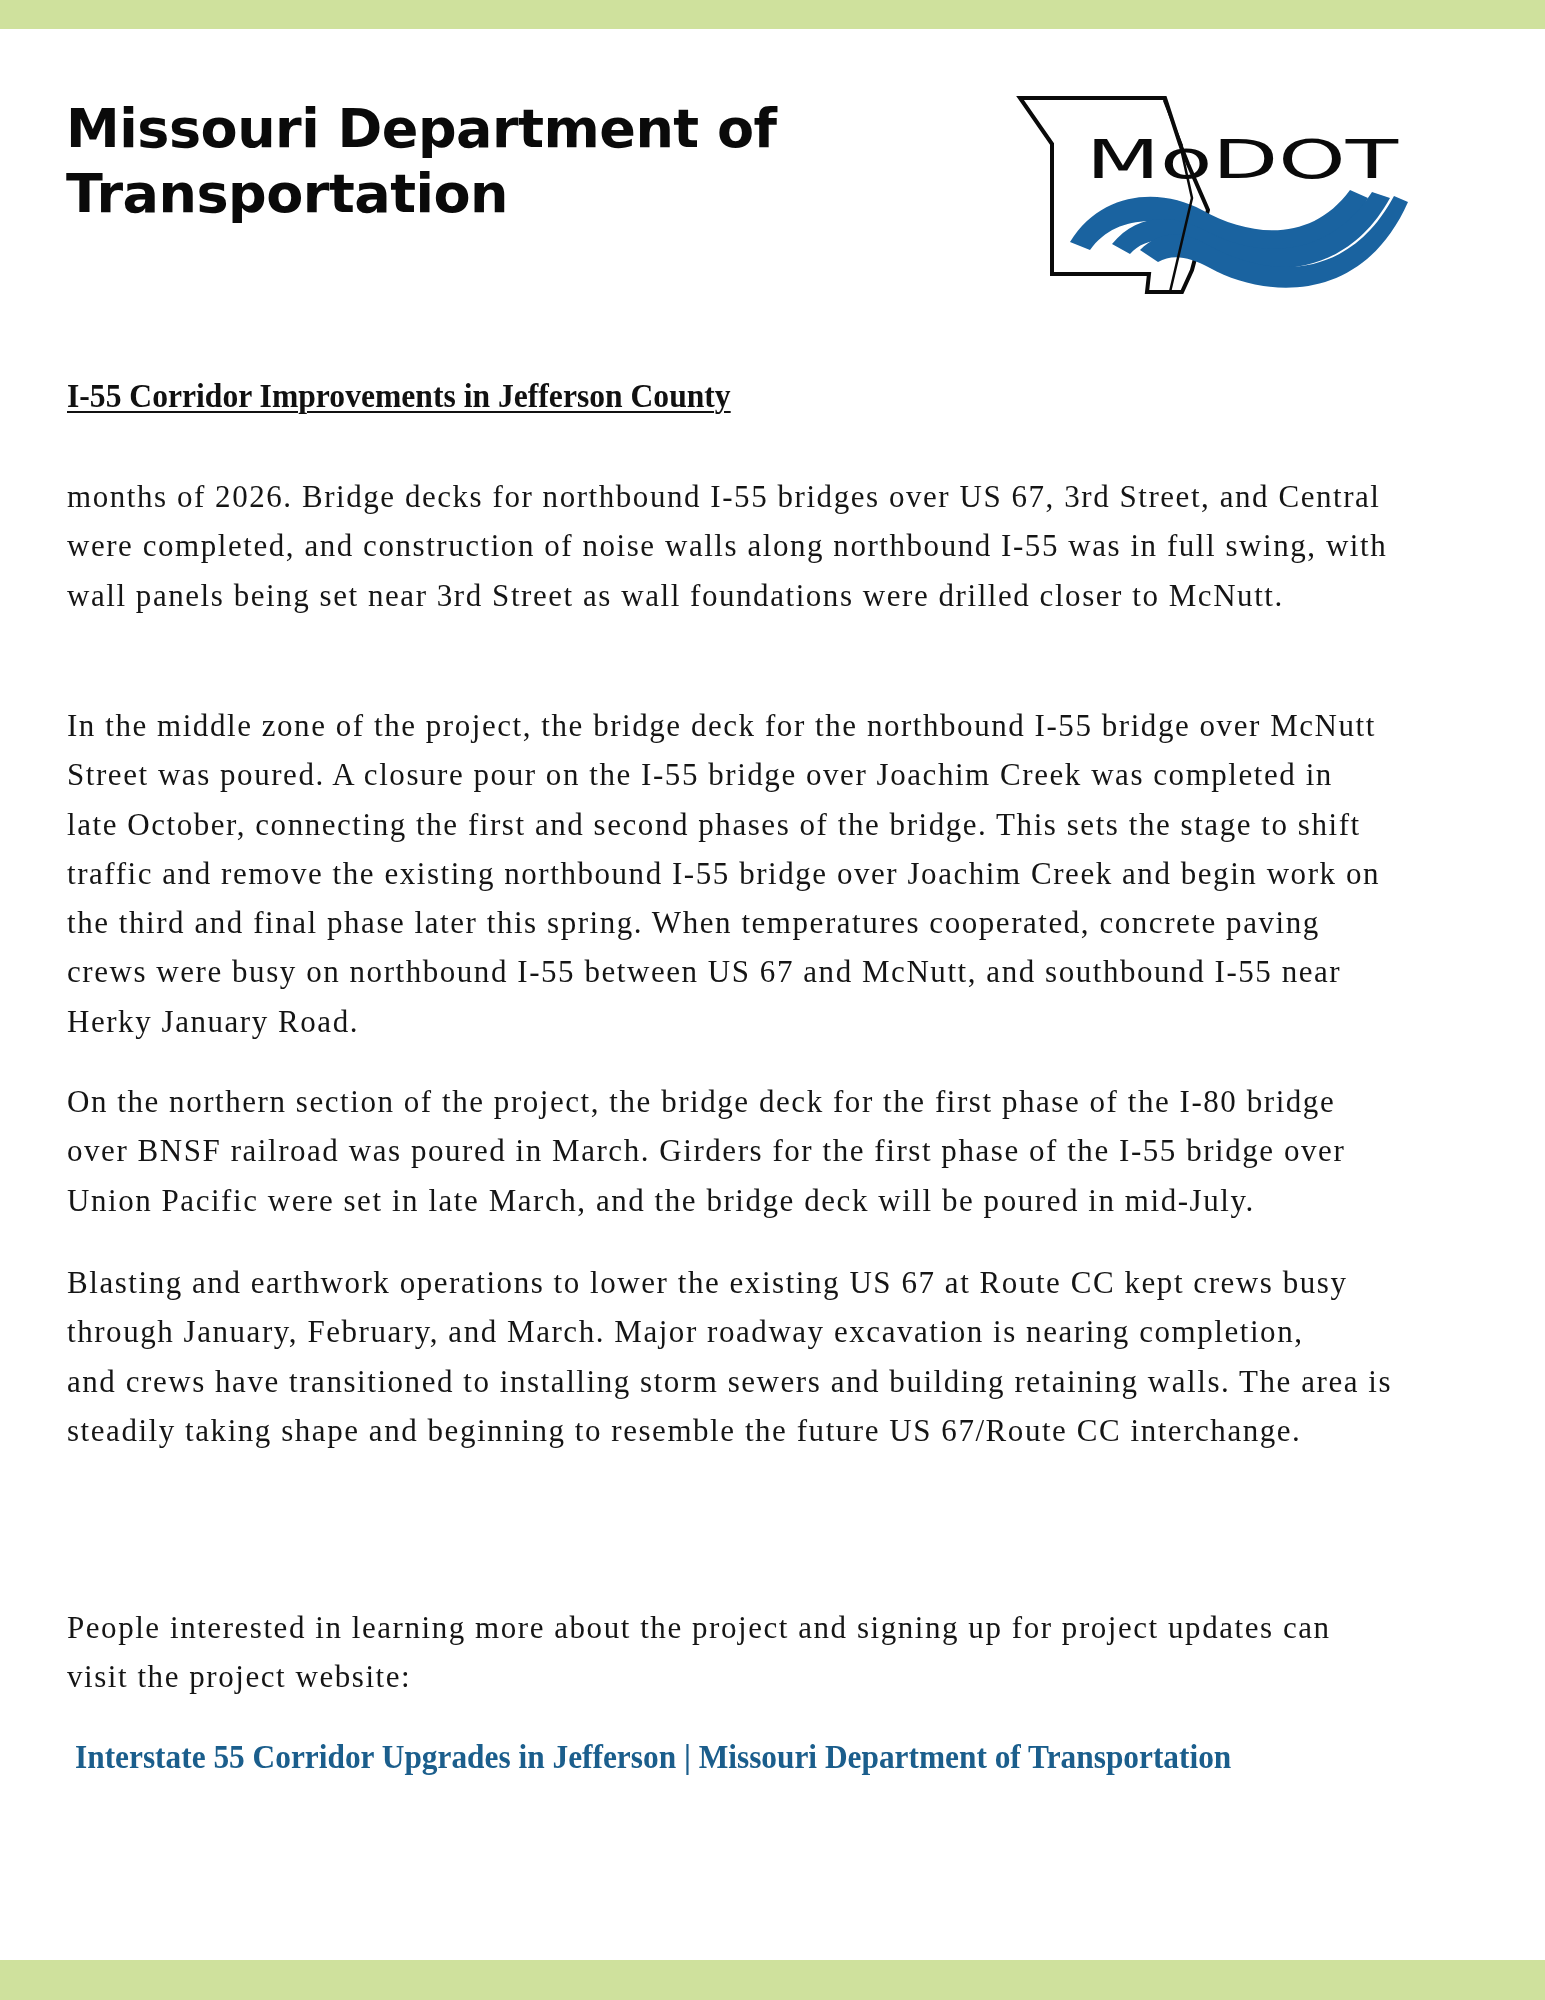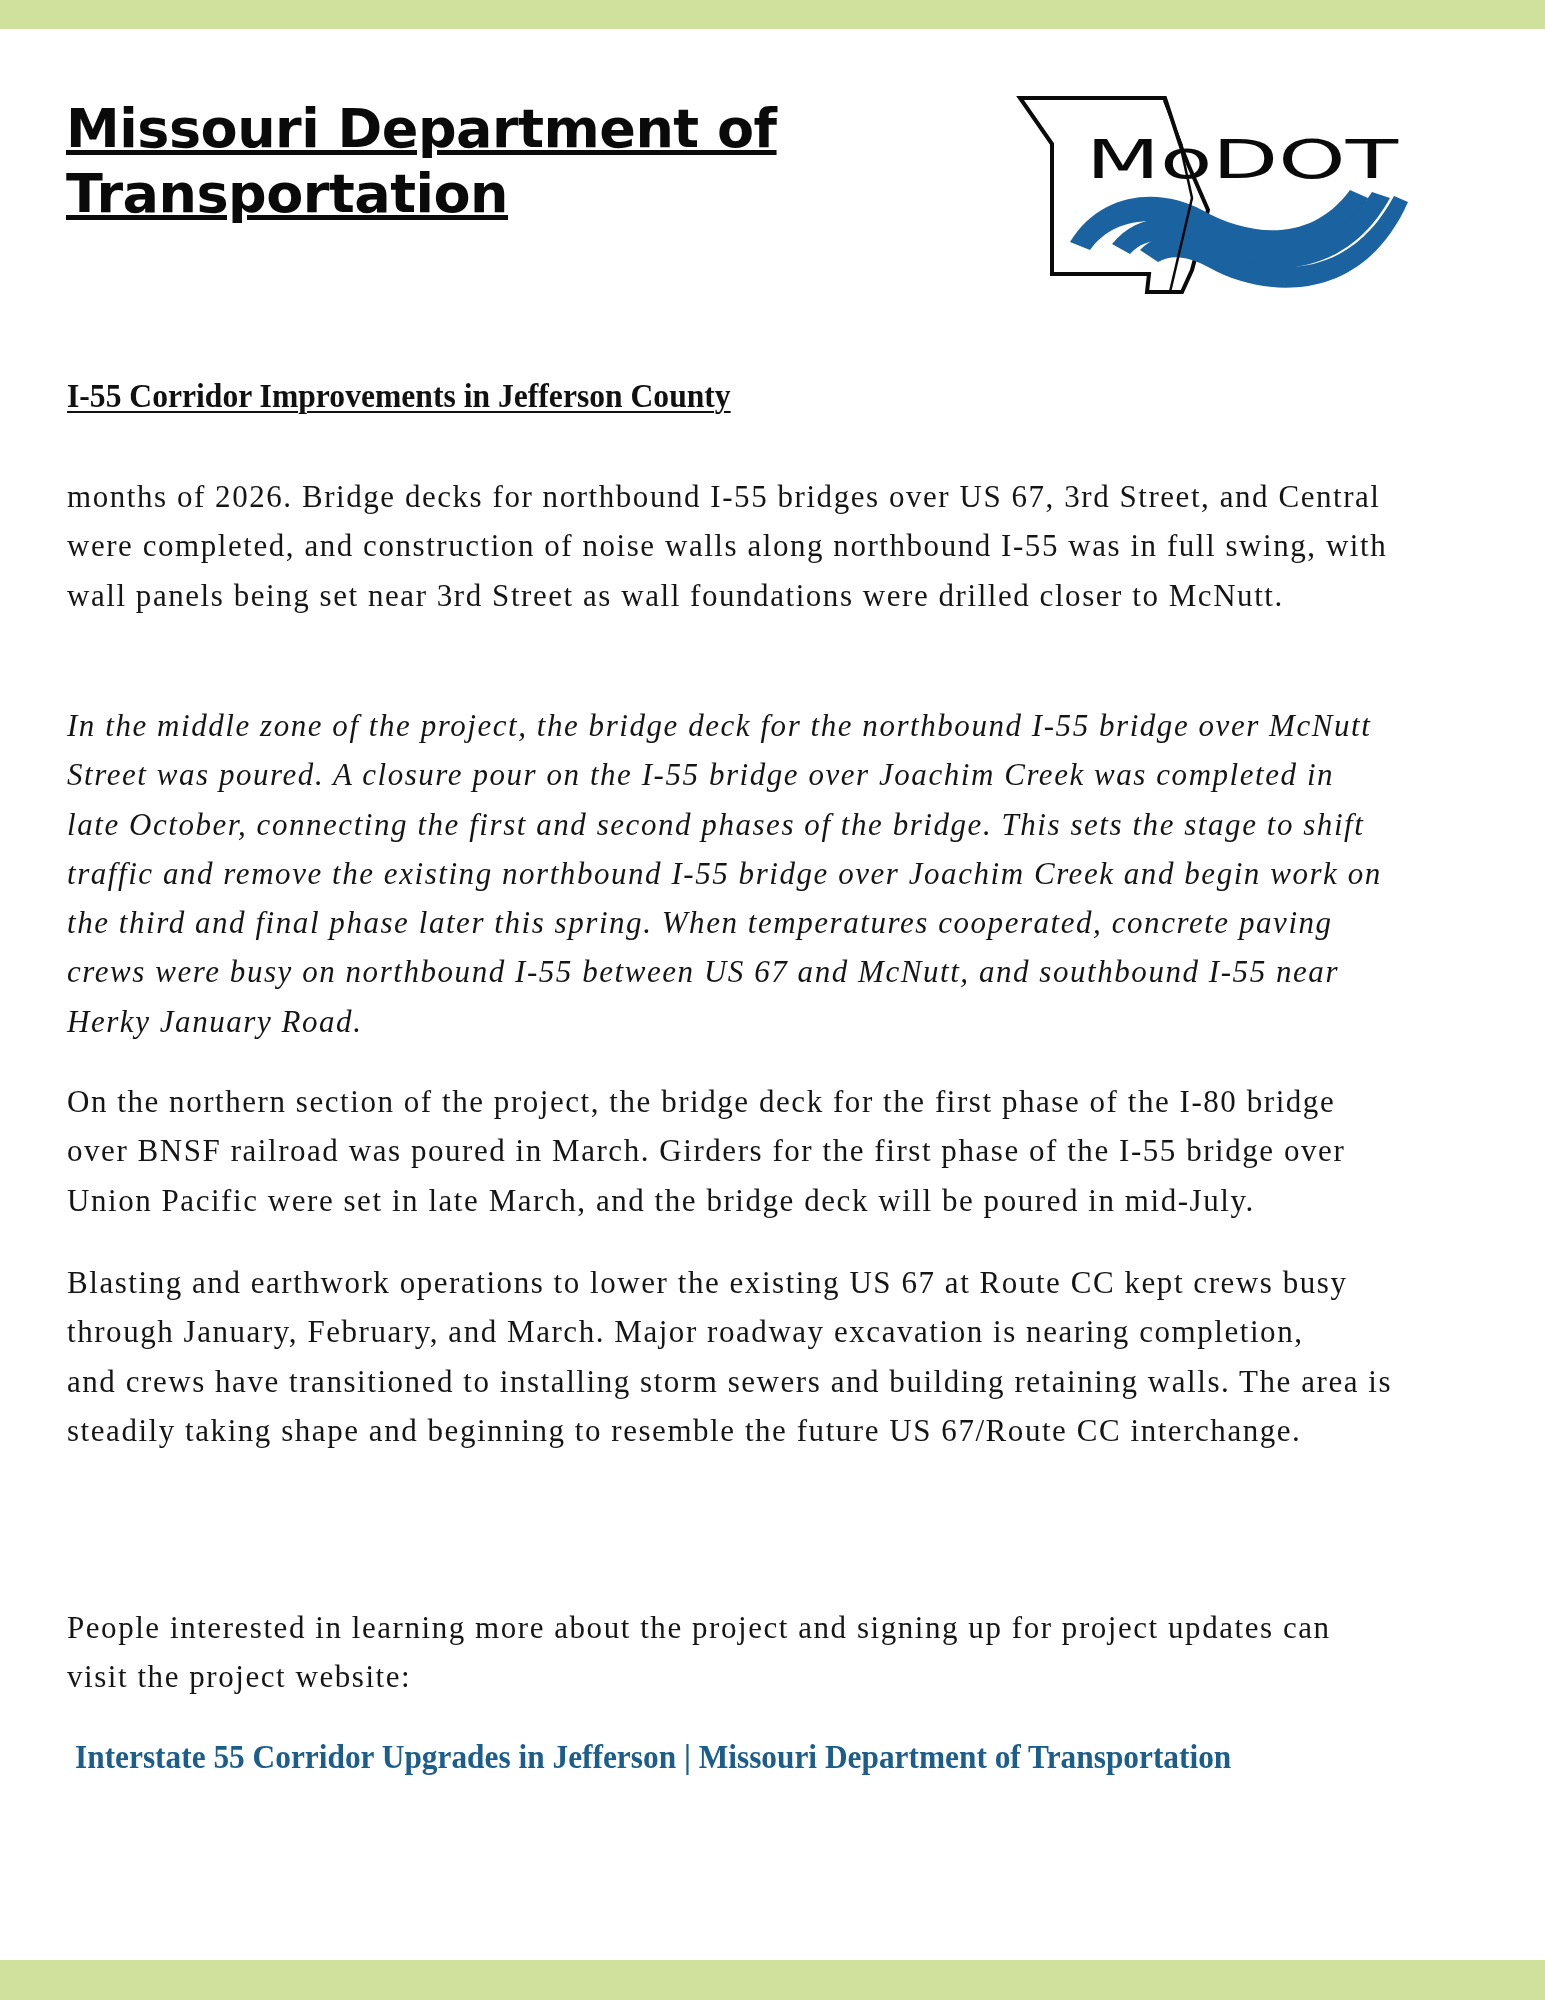--- a/index.html
+++ b/index.html
@@ -3,42 +3,42 @@
 <meta charset="utf-8">
 <style>
   html, body { margin: 0; padding: 0; background: #ffffff; }
   body { width: 1545px; height: 2000px; position: relative; overflow: hidden; }
   .bar-top { position: absolute; left: 0; top: 0; width: 1545px; height: 29px; background: #cfe19d; }
   .bar-bottom { position: absolute; left: 0; top: 1960px; width: 1545px; height: 40px; background: #cfe19d; }
 
   .org-title {
     position: absolute; left: 66px; top: 96px; margin: 0;
     font-family: "DejaVu Sans", sans-serif; font-weight: bold;
-    font-size: 54px; line-height: 65px; color: #0a0a0a; letter-spacing: -0.5px; text-decoration: underline;
+    font-size: 54px; line-height: 65px; color: #0a0a0a; letter-spacing: -0.5px;
   }
   .org-title span { display: block; white-space: nowrap; }
 
   .logo { position: absolute; left: 1012px; top: 92px; width: 400px; height: 210px; }
 
   .doc-heading {
     position: absolute; left: 67px; top: 376px; margin: 0;
     font-family: "Liberation Serif", serif; font-weight: bold;
     font-size: 34px; line-height: 40px; color: #111;
     text-decoration: underline; text-decoration-thickness: 2px; text-underline-offset: 4px;
     white-space: nowrap; transform-origin: left top; transform: scaleX(0.93);
   }
 
   .para { position: absolute; left: 67px; margin: 0; }
   .para .line {
     display: block; white-space: nowrap;
     font-family: "Liberation Serif", serif; font-size: 31px; line-height: 49.3px;
     color: #151515; letter-spacing: 1.55px;
   }
   #p1 { top: 472px; }
-  #p2 { top: 701px; font-style: italic; }
+  #p2 { top: 701px; }
   #p3 { top: 1077px; }
   #p4 { top: 1258px; }
   #p5 { top: 1603px; }
 
   .project-link {
     position: absolute; left: 75px; top: 1737px;
     font-family: "Liberation Serif", serif; font-weight: bold;
     font-size: 33px; line-height: 40px; color: #1b5e8c;
     text-decoration: none; white-space: nowrap;
     transform-origin: left top; transform: scaleX(0.95);

